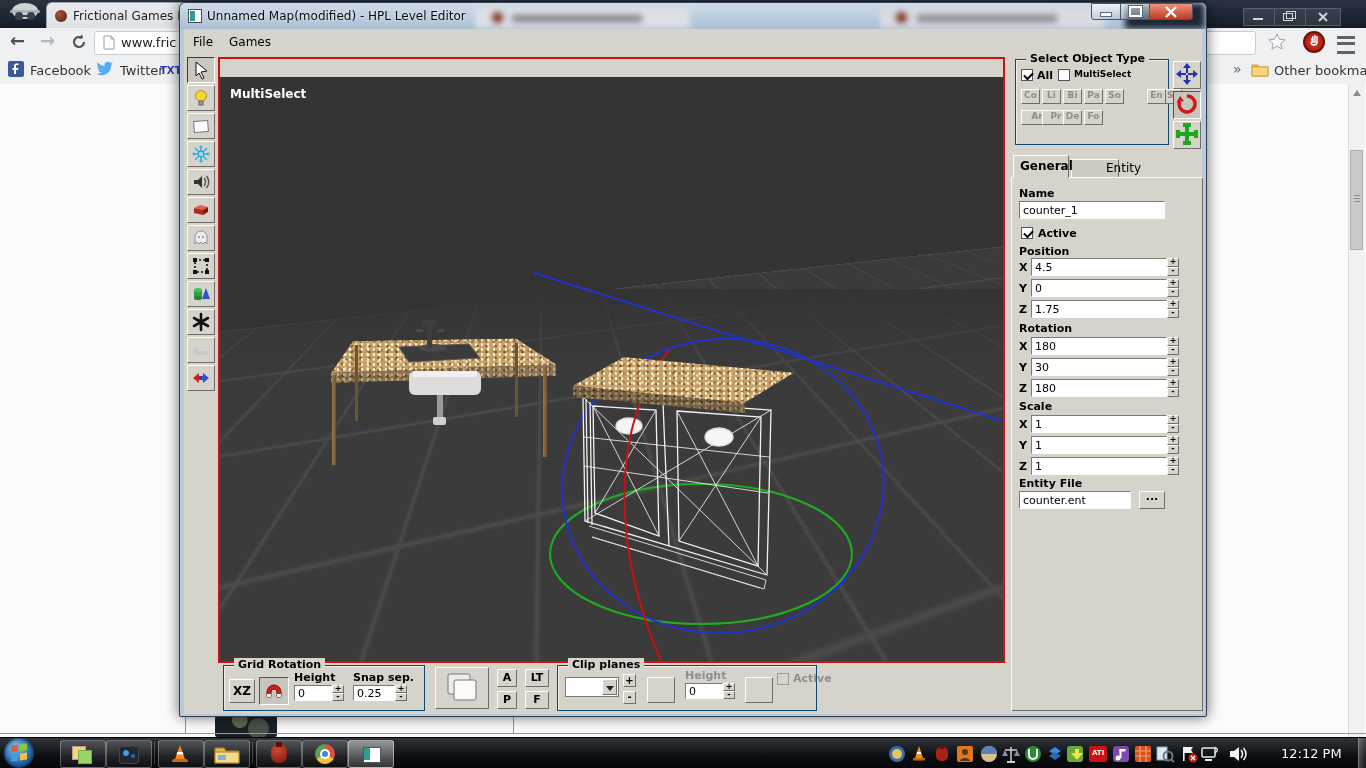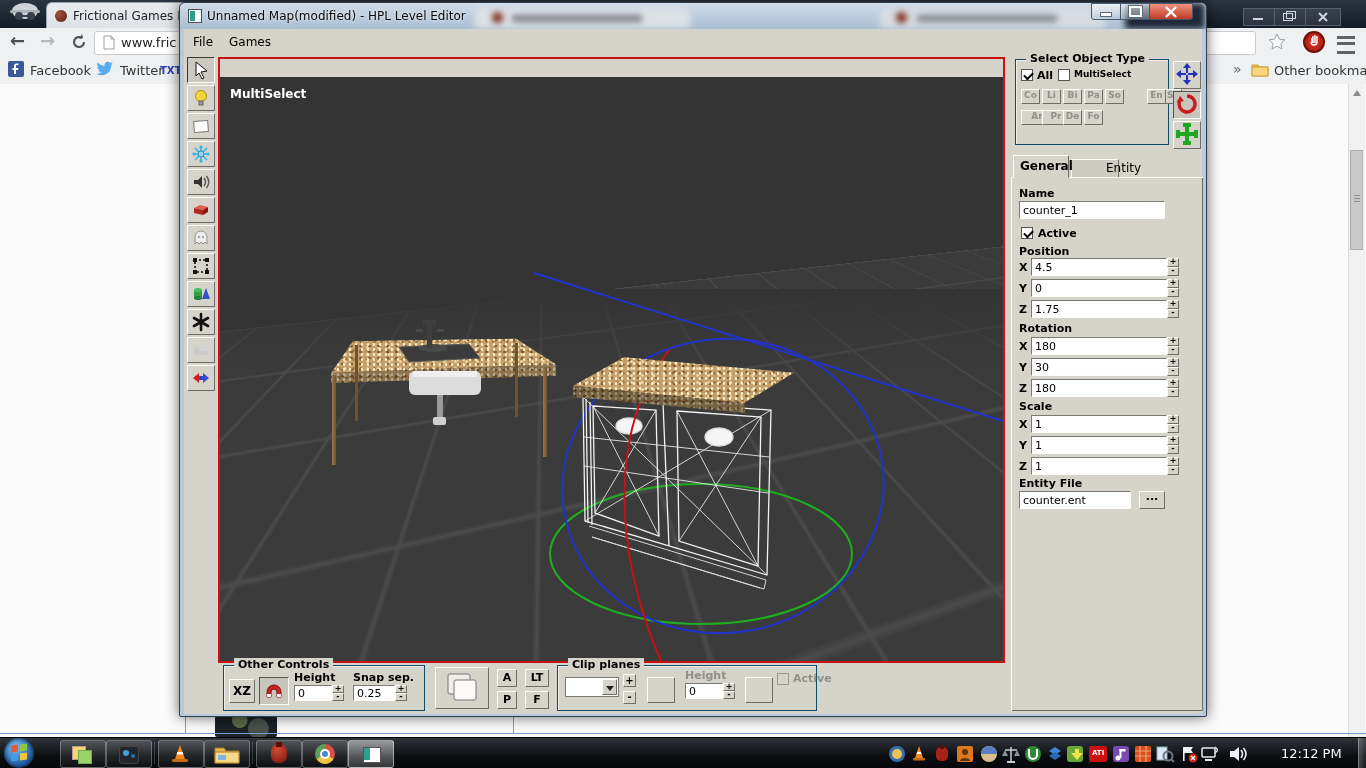--- a/index.html
+++ b/index.html
@@ -457,21 +457,21 @@
     <span class="sp" style="left:987px;top:454px;">
         <span class="up">+</span>
         <span class="dn">-</span>
       </span>
 
     <span class="t" style="left:839px;top:474px;">Entity File</span>
     <input class="in" readonly="" style="left: 839px; top: 488px; width: 112px;" value="counter.ent">
     <div class="btn" style="left:959px;top:488px;width:26px;height:18px;line-height:10px;">...</div>
 
     <div class="grp" style="left:43px;top:662px;width:202px;height:46px;">
-      <span class="legend">Other Controls</span>
+      <span class="legend">Grid Rotation</span>
       </div>
     <div class="btn" style="left:49px;top:676px;width:26px;height:24px;line-height:22px;font-size:12px;">XZ</div>
     <div class="btn pressed" style="left:79px;top:674px;width:30px;height:28px;">
       <svg width="22" height="22" viewBox="0 0 22 22" style="margin-top:2px;">
           <path d="M4 12a7 7 0 0 1 14 0v5h-4v-5a3 3 0 0 0-6 0v5H4z" fill="#cc2222" stroke="#7a0f0f"></path>
           <rect x="4" y="14" width="4" height="3" fill="#eee"></rect>
           <rect x="14" y="14" width="4" height="3" fill="#eee"></rect>
         </svg></div>
     <span class="t" style="left:114px;top:668px;">Height</span>
     <input class="in" readonly="" style="left: 114px; top: 682px; width: 38px; height: 16px;" value="0">

